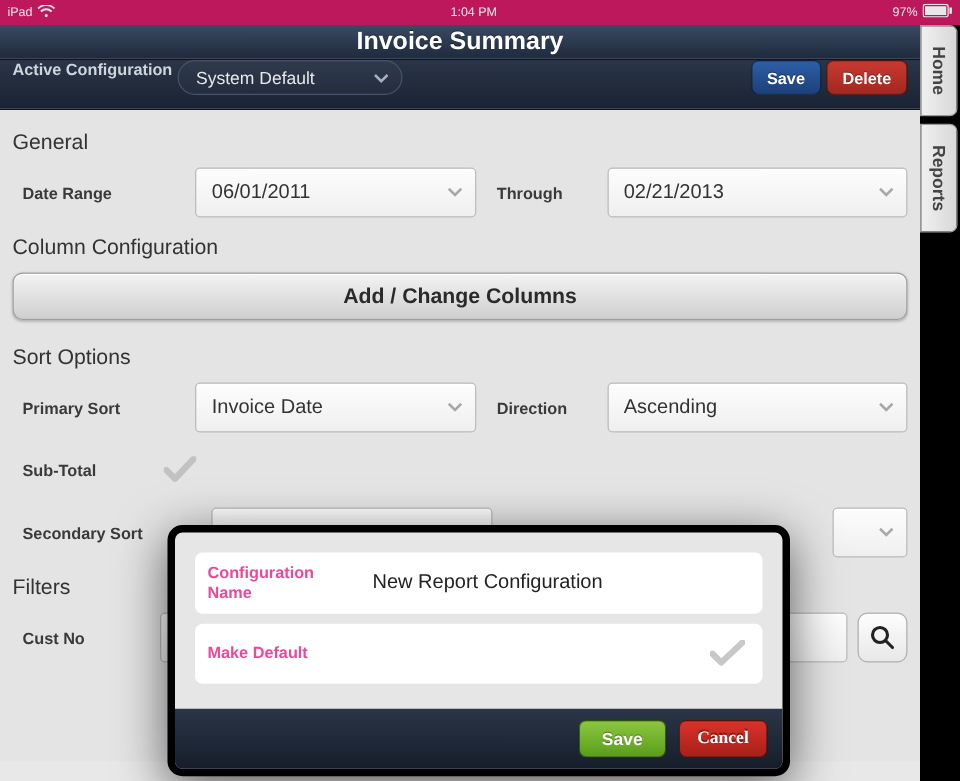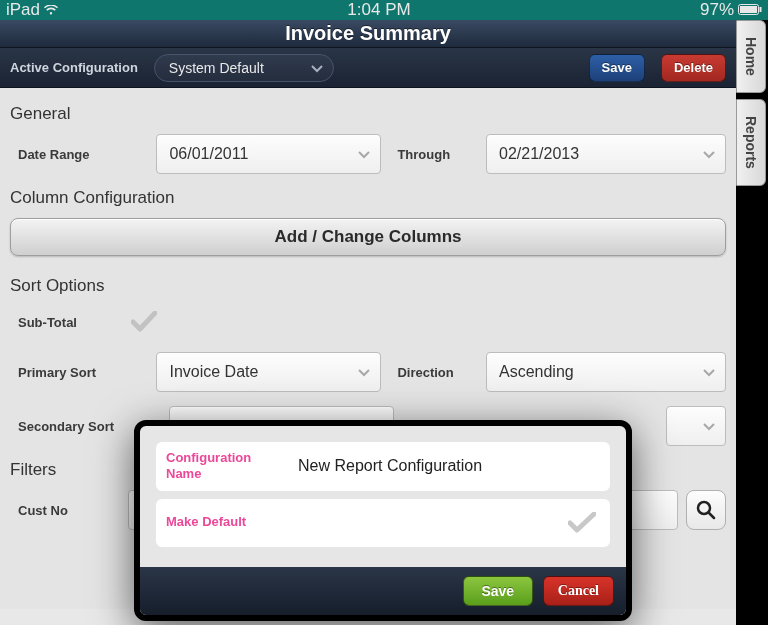--- a/index.html
+++ b/index.html
@@ -1,25 +1,25 @@
 <!DOCTYPE html>
 <html><head>
   <meta charset="utf-8">
   <style>
     * { box-sizing: border-box; margin: 0; padding: 0; font-family: "Helvetica Neue", Helvetica, Arial, sans-serif; }
     body { width: 768px; height: 625px; background: #000; overflow: hidden; position: relative; }
 
     .status-bar {
       height: 20px;
-      background: #0f766e;
+      background: #be185d;
       color: #e8e8e8;
       display: flex;
       align-items: center;
       padding: 0 6px;
-      font-size: 17px;
+      font-size: 10px;
       font-weight: 500;
     }
     .status-left { flex: 0 0 auto; display: flex; align-items: center; gap: 4px; }
     .status-center { flex: 1; text-align: center; font-weight: normal; }
     .status-right { flex: 0 0 auto; display: flex; align-items: center; gap: 4px; }
 
     .main-area {
       position: absolute;
       top: 20px; left: 0;
       width: 736px;
@@ -60,23 +60,23 @@
       font-size: 20px;
       font-weight: bold;
       border-bottom: 1px solid #0d1420;
       text-shadow: 0 -1px 0 rgba(0,0,0,0.5);
     }
 
     .config-bar {
       height: 40px;
       background: linear-gradient(to bottom, #2a3547, #1a2333);
       display: flex;
-      align-items: center;
+      align-items: flex-start;
       padding: 0 10px;
-      gap: 16px;
+      gap: 4px;
       border-bottom: 1px solid #0d1420;
     }
     .config-label {
       color: #cfd5de;
       font-size: 13px;
       font-weight: bold;
     }
     .config-select {
       flex: 0 0 auto;
       height: 28px;
@@ -346,43 +346,43 @@
             </svg></span>
       </div>
     </div>
 
     <div class="section-title">Column Configuration</div>
     <button class="wide-btn">Add / Change Columns</button>
 
     <div class="section-title">Sort Options</div>
 
     <div class="row">
+      <div class="row-label">Primary Sort</div>
+      <div class="selbox w230">
+        <span>Invoice Date</span>
+        <span class="chev"><svg class="chev-svg" viewBox="0 0 12 8">
+              <path d="M1 1l5 5 5-5" stroke="#a8a8a8" stroke-width="2" fill="none"></path>
+            </svg></span>
+      </div>
+      <div class="gap"></div>
+      <div class="row-label small">Direction</div>
+      <div class="selbox w240">
+        <span>Ascending</span>
+        <span class="chev"><svg class="chev-svg" viewBox="0 0 12 8">
+              <path d="M1 1l5 5 5-5" stroke="#a8a8a8" stroke-width="2" fill="none"></path>
+            </svg></span>
+      </div>
+    </div>
+
+    <div class="row">
       <div class="row-label">Sub-Total</div>
       <div class="check-holder">
         <svg width="26" height="22" viewBox="0 0 26 22">
             <path d="M2 11l7 7L24 2" stroke="#c2c2c2" stroke-width="5" fill="none" stroke-linecap="round" stroke-linejoin="round"></path>
           </svg>
-      </div>
-    </div>
-
-    <div class="row">
-      <div class="row-label">Primary Sort</div>
-      <div class="selbox w230">
-        <span>Invoice Date</span>
-        <span class="chev"><svg class="chev-svg" viewBox="0 0 12 8">
-              <path d="M1 1l5 5 5-5" stroke="#a8a8a8" stroke-width="2" fill="none"></path>
-            </svg></span>
-      </div>
-      <div class="gap"></div>
-      <div class="row-label small">Direction</div>
-      <div class="selbox w240">
-        <span>Ascending</span>
-        <span class="chev"><svg class="chev-svg" viewBox="0 0 12 8">
-              <path d="M1 1l5 5 5-5" stroke="#a8a8a8" stroke-width="2" fill="none"></path>
-            </svg></span>
       </div>
     </div>
 
     <div class="row">
       <div class="row-label">Secondary Sort</div>
       <div class="selbox w230">
         <span></span>
         <span class="chev"><svg class="chev-svg" viewBox="0 0 12 8">
               <path d="M1 1l5 5 5-5" stroke="#a8a8a8" stroke-width="2" fill="none"></path>
             </svg></span>

